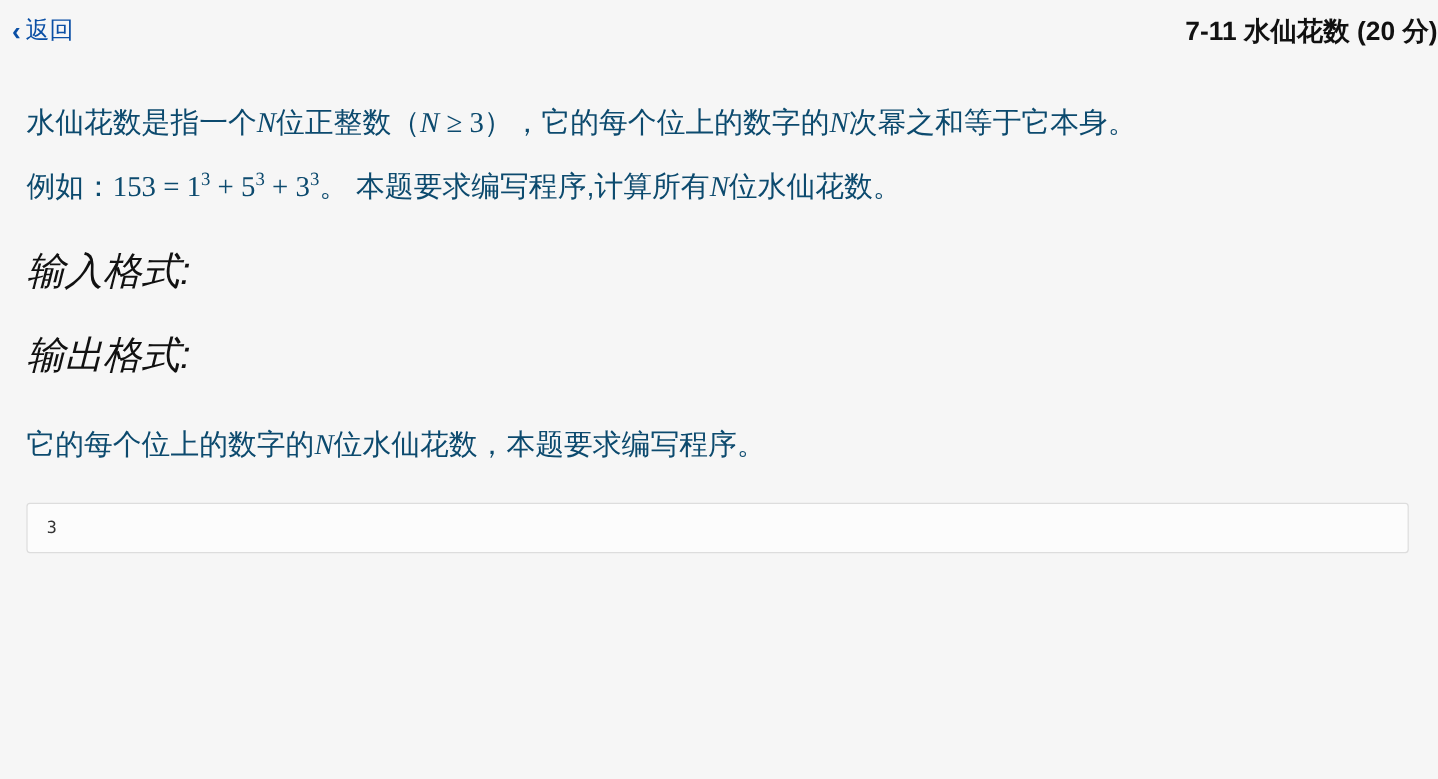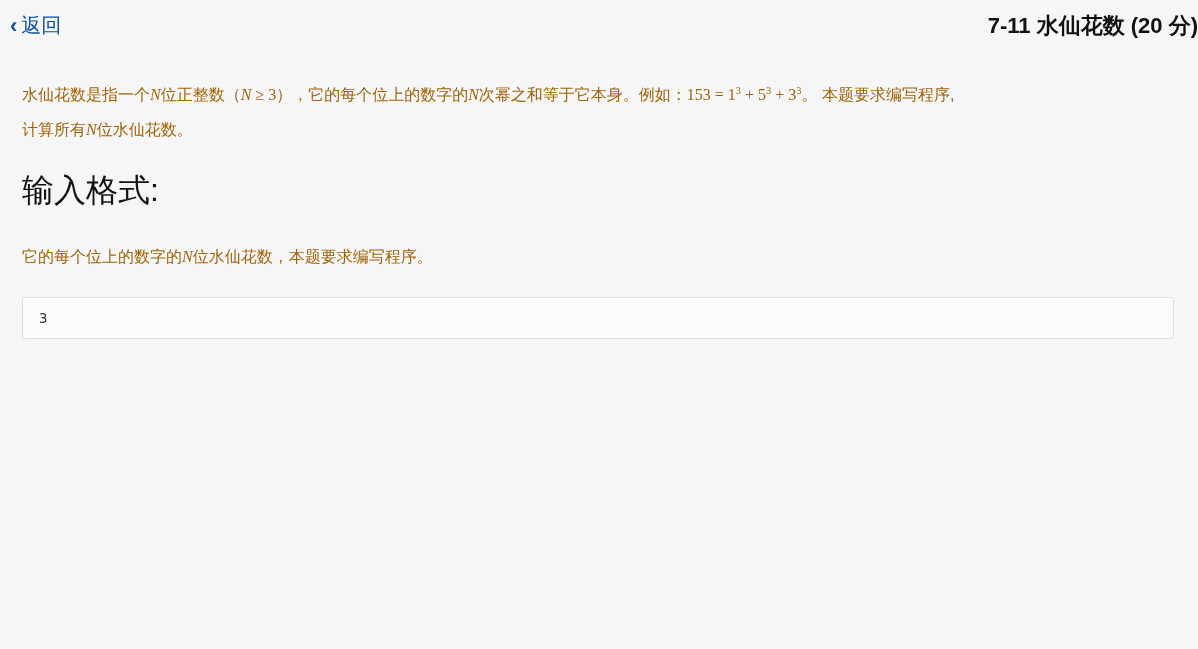--- a/index.html
+++ b/index.html
@@ -39,32 +39,33 @@
   }
   .title {
     font-size: 22px;
     font-weight: 700;
     color: #111;
   }
   .content {
     padding: 28px 22px 18px 22px;
   }
   .para {
-    font-size: 16px;
+    font-size: 24px;
     line-height: 2.2;
-    color: #a16207;
+    color: #0c4a6e;
     margin-bottom: 22px;
     max-width: 940px;
   }
   .h2 {
     font-size: 32px;
     font-weight: 400;
     color: #111;
     margin-top: 22px;
     margin-bottom: 26px;
+    font-style: italic;
   }
   
   .math, .mathtext {
     font-family: "Cambria Math", "STIXGeneral", "Times New Roman", Georgia, serif;
   }
   .mi { font-style: italic; }
   .sup {
     font-size: 0.65em;
     vertical-align: super;
     line-height: 0;
@@ -95,20 +96,21 @@
 </div>
 
 <div class="content">
 
   <p class="para">
     <span>水仙花数是指一个</span><span class="math mi">N</span><span>位正整数（</span><span class="math"><span class="mi">N</span>&nbsp;≥&nbsp;3</span><span>），它的每个位上的数字的</span><span class="math mi">N</span><span>次幂之和等于它本身。例如：</span><span class="math">153&nbsp;=&nbsp;1<span class="sup">3</span>&nbsp;+&nbsp;5<span class="sup">3</span>&nbsp;+&nbsp;3<span class="sup">3</span></span><span>。 本题要求编写程序,计算所有</span><span class="math mi">N</span><span>位水仙花数。</span>
   </p>
 
   <h2 class="h2">输入格式:</h2>
 
+  <h2 class="h2">输出格式:</h2>
   <p class="para">
     <span>它的每个位上的数字的</span><span class="math mi">N</span><span>位水仙花数，本题要求编写程序。</span>
   </p>
 
   <div class="codeblock">
     <span>3</span>
   </div>
 
 </div>
 

